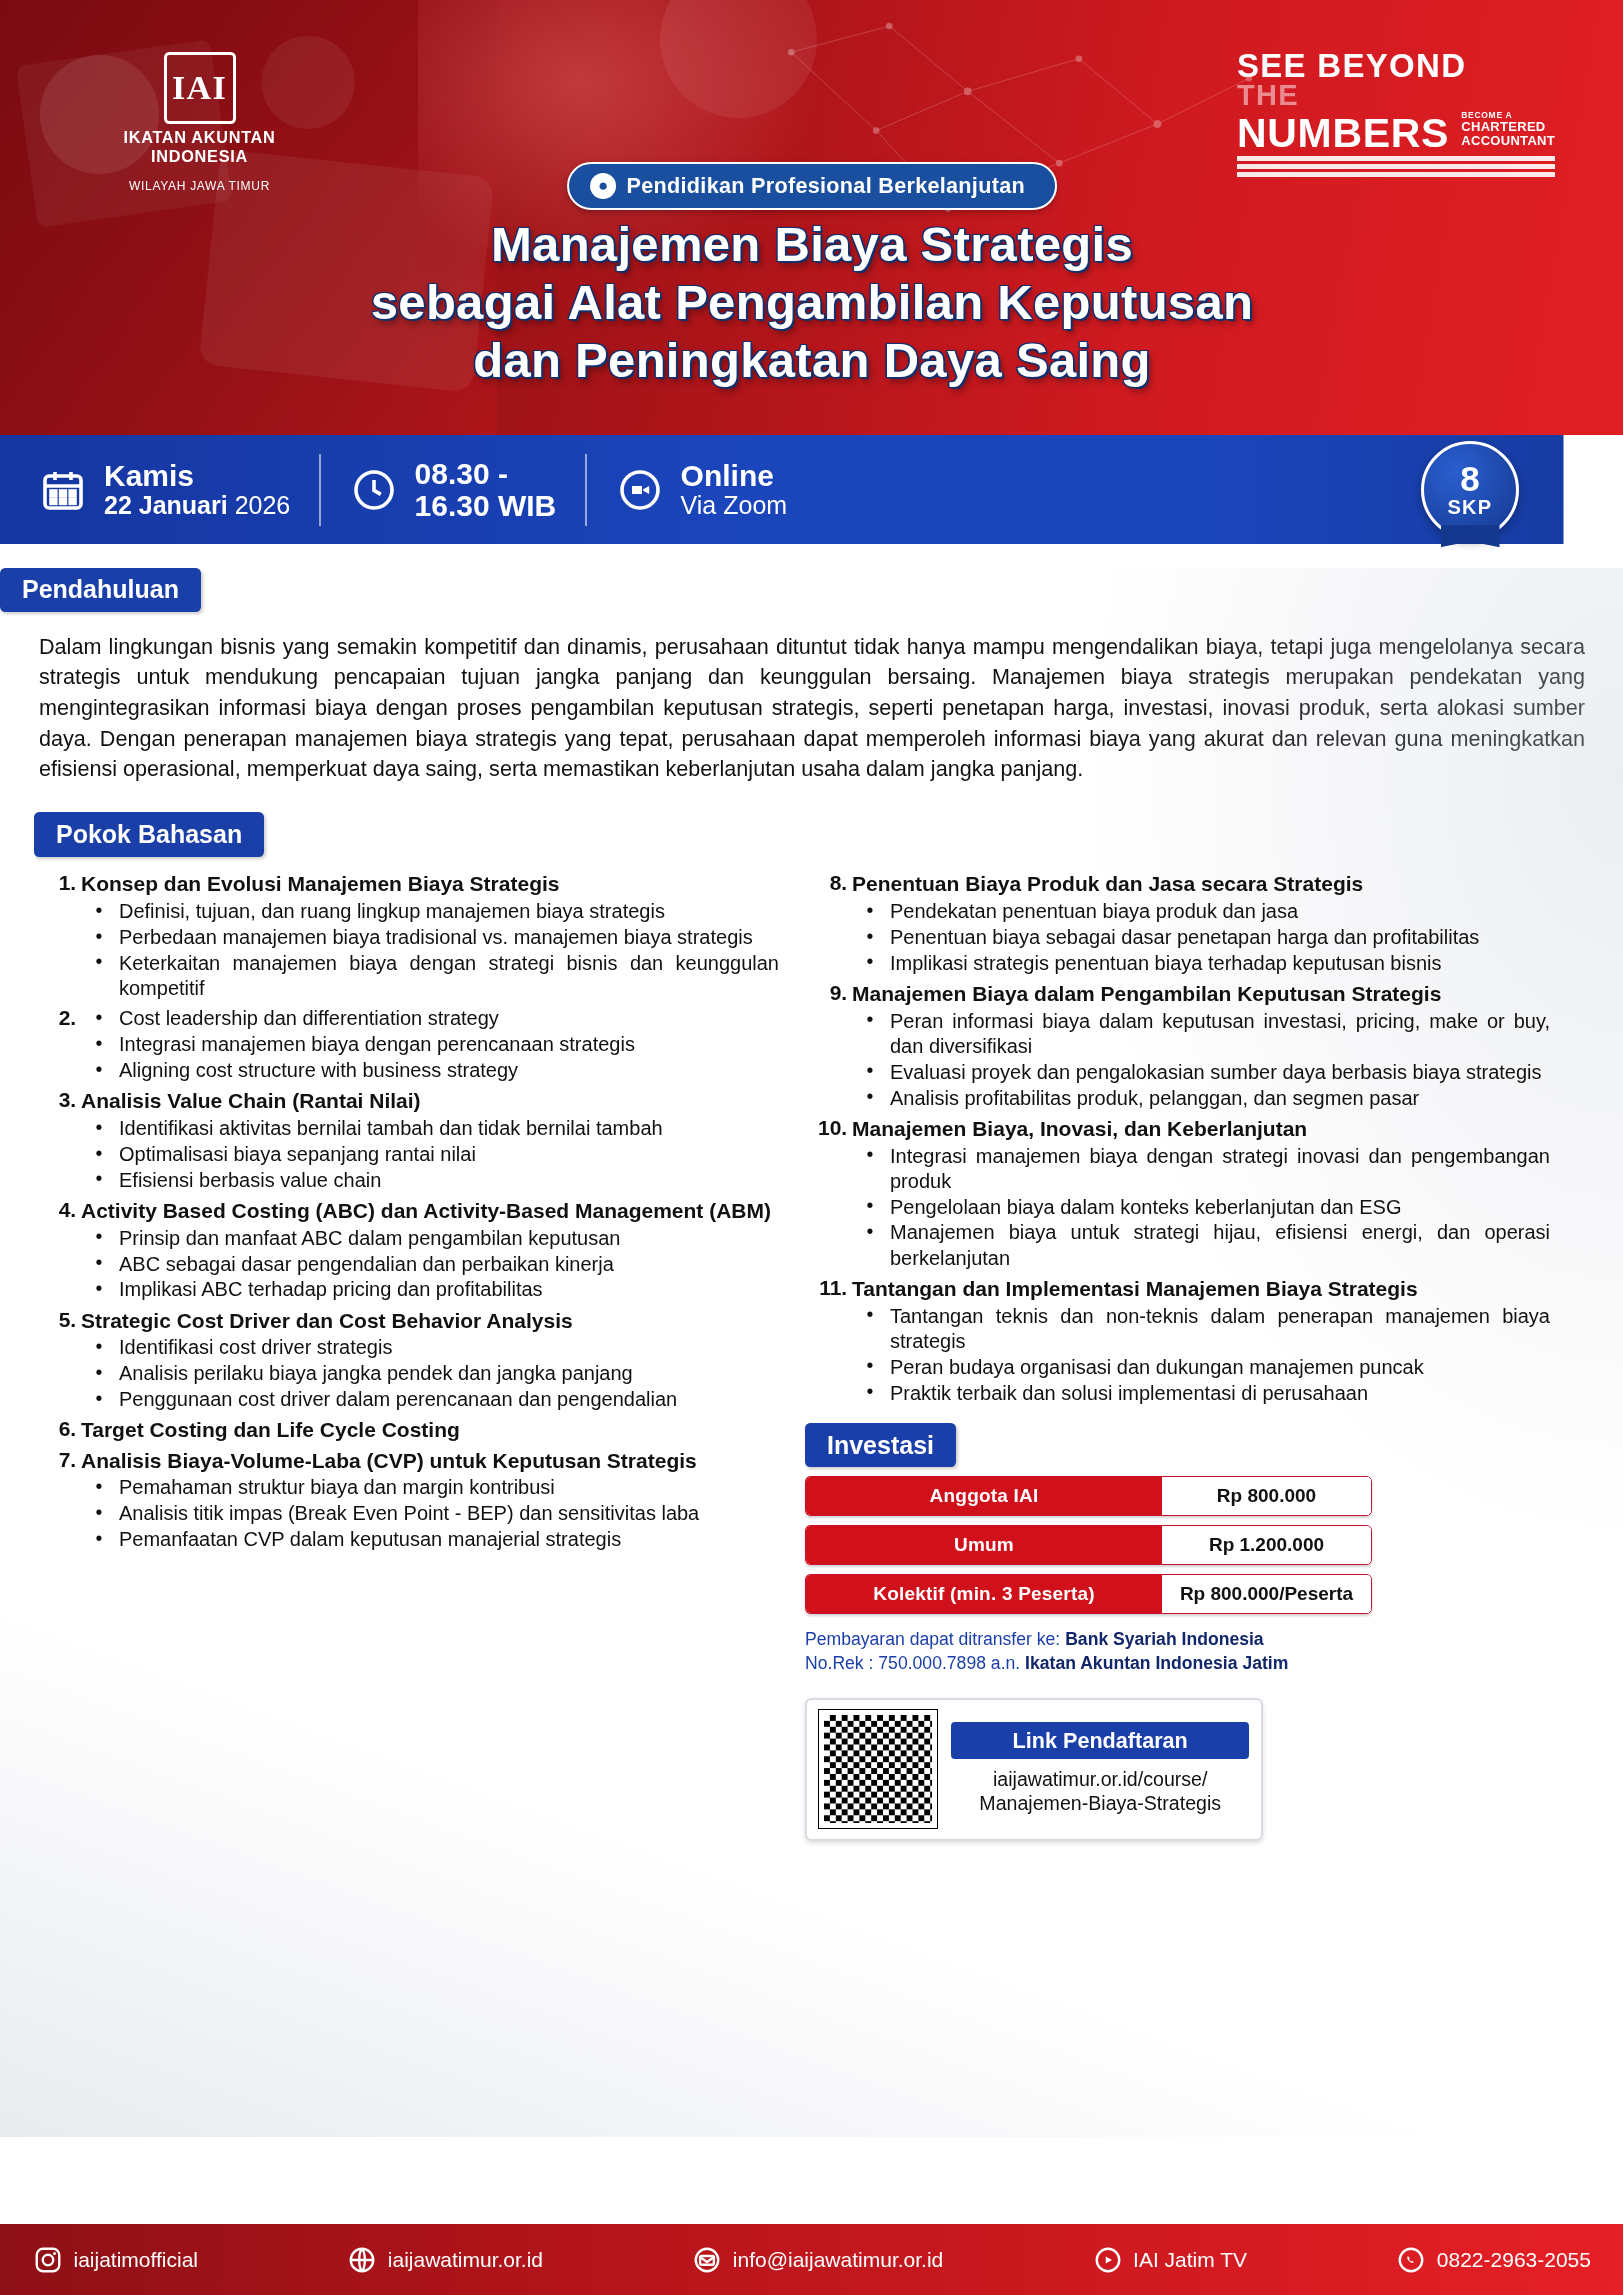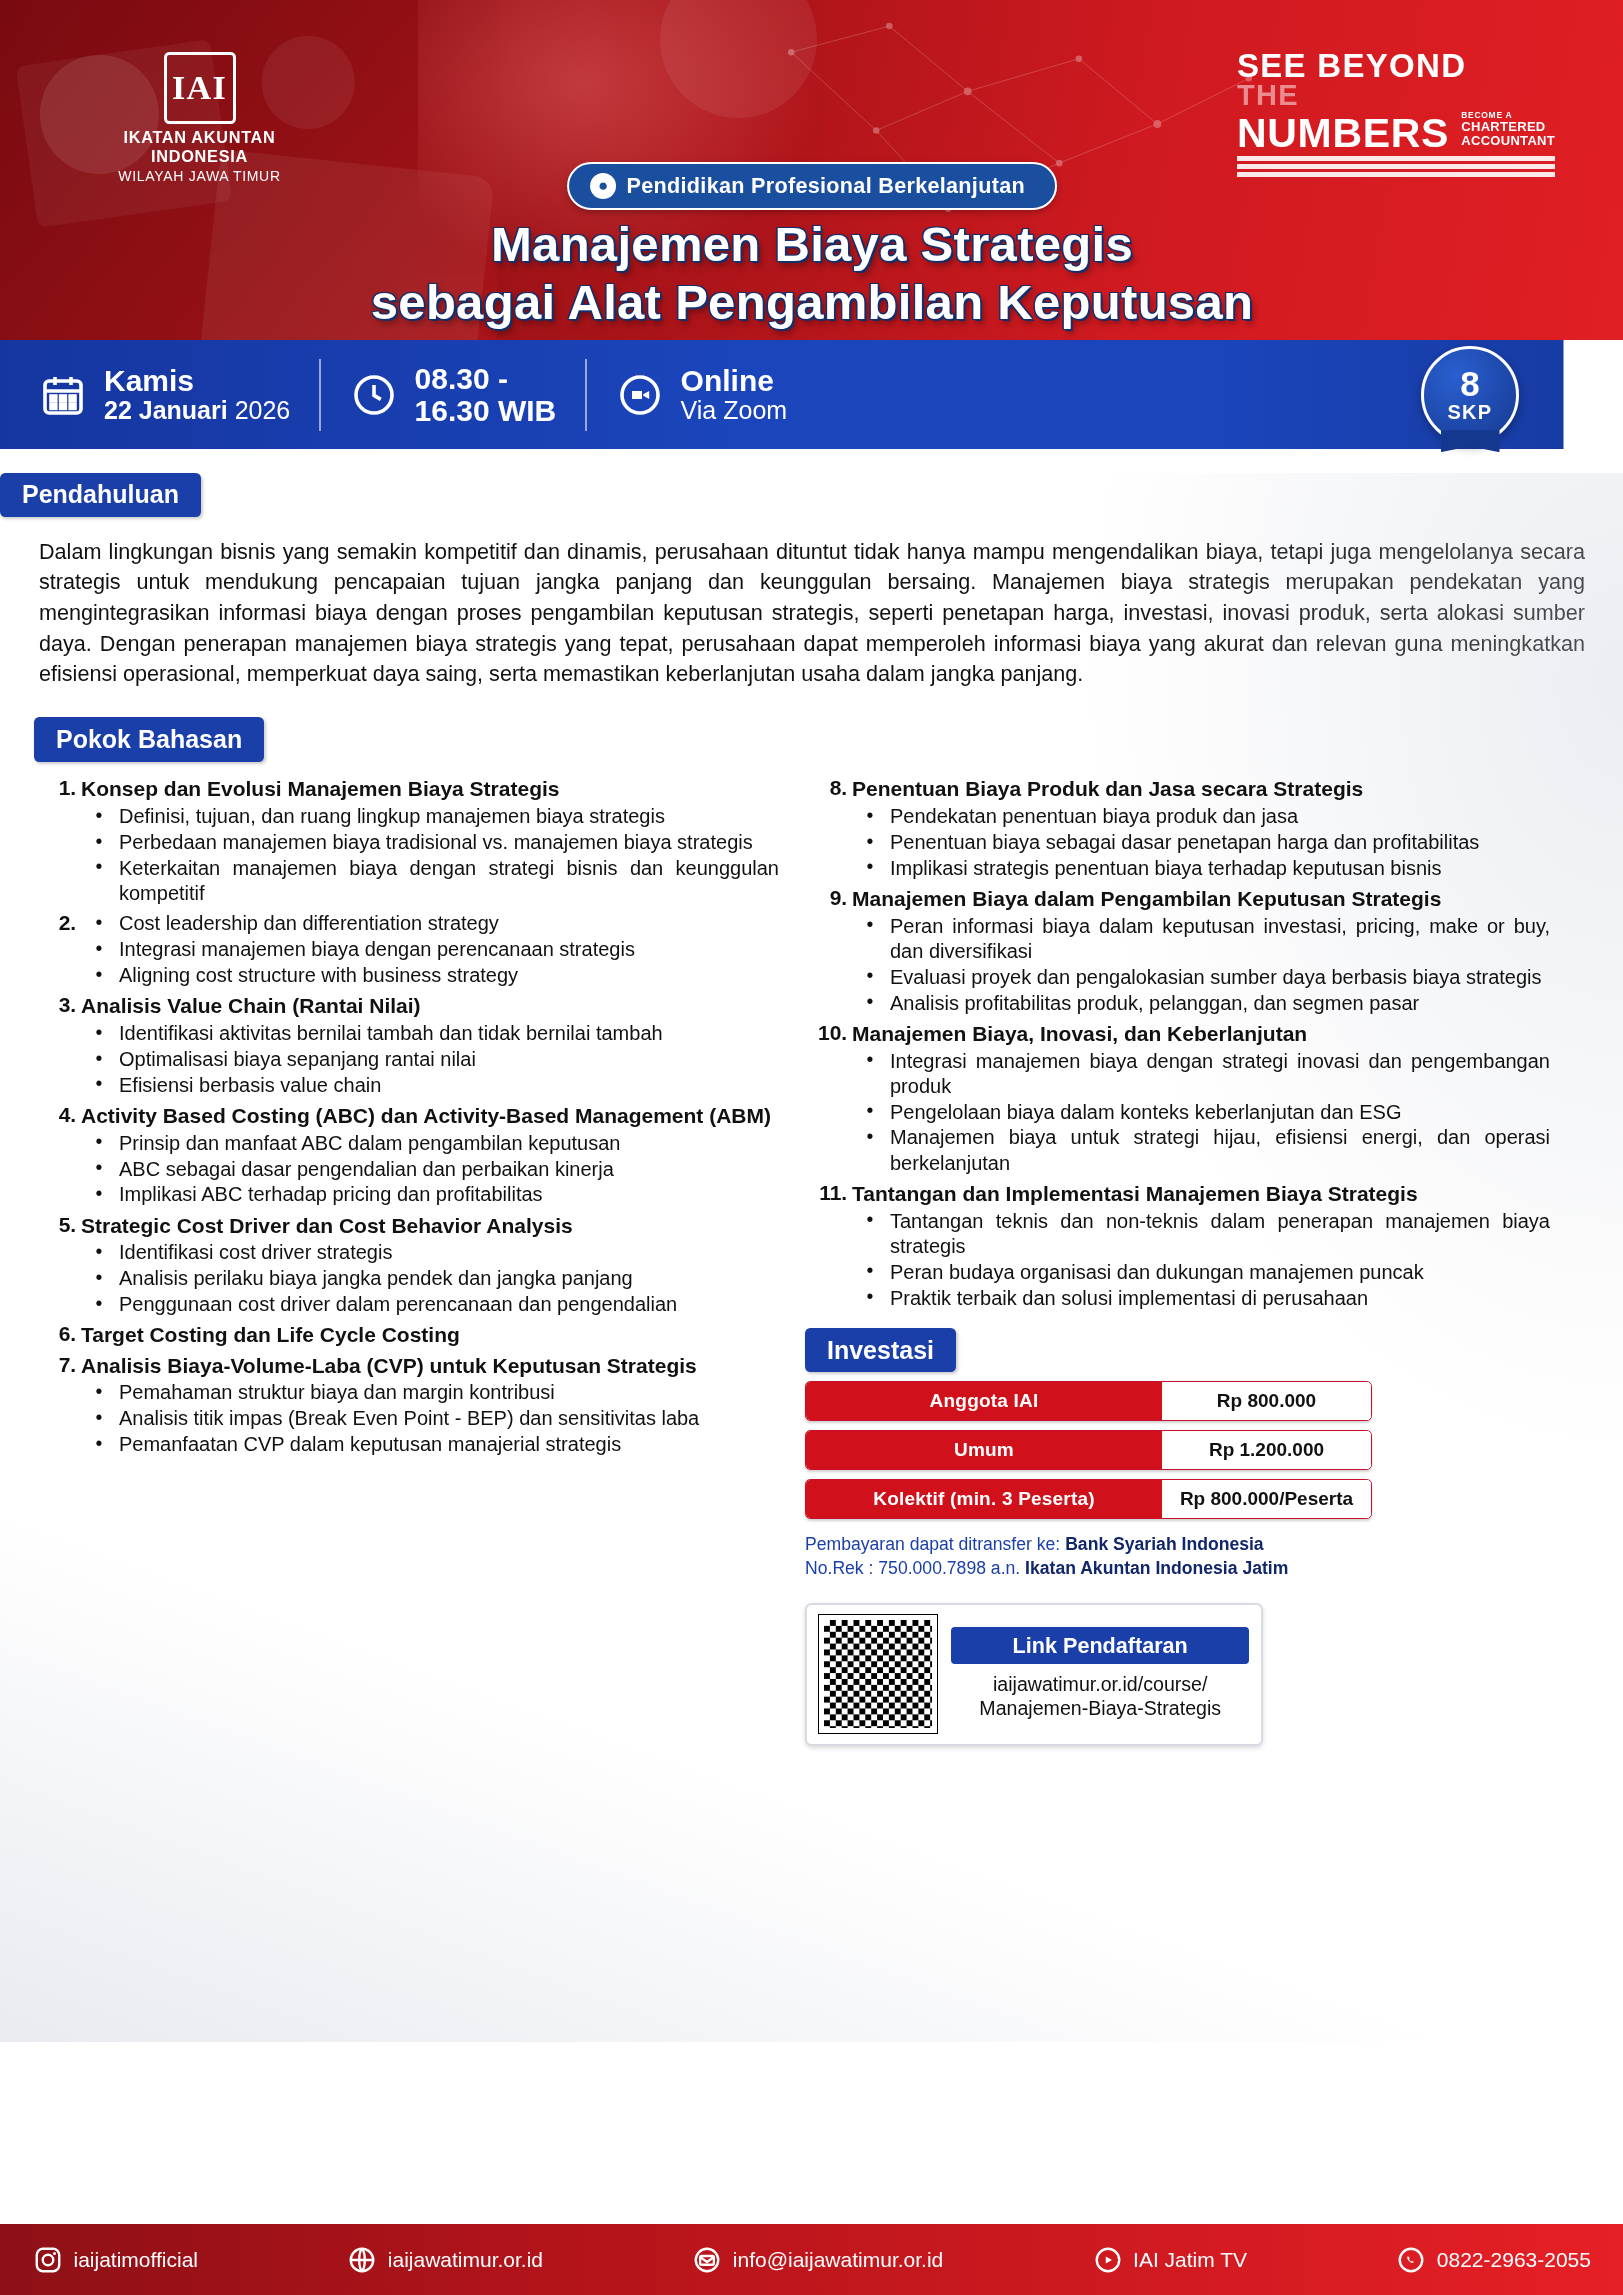--- a/index.html
+++ b/index.html
@@ -10,21 +10,21 @@
     width: 1624px;
     height: 2295px;
     position: relative;
     overflow: hidden;
   }
 
   
   .header {
     position: relative;
     width: 100%;
-    height: 340px;
+    height: 435px;
     background: linear-gradient(100deg, #7d0f15 0%, #991216 28%, #b0151a 48%, #cf1a20 70%, #e01f24 100%);
     overflow: hidden;
   }
   .hdr-photo-left {
     position: absolute; left: 0; top: 0; width: 497px; height: 458px;
     background:
       radial-gradient(circle at 20% 25%, rgba(255,255,255,0.10) 0 59px, transparent 60px),
       radial-gradient(circle at 62% 18%, rgba(255,255,255,0.07) 0 46px, transparent 47px),
       linear-gradient(135deg, rgba(120,10,15,0.85), rgba(190,25,30,0.55));
     opacity: .9;
@@ -51,21 +51,21 @@
 
   .iai-logo {
     position: absolute; left: 85px; top: 52px; width: 229px; text-align: center; color: #fff;
   }
   .iai-mark {
     width: 72px; height: 72px; margin: 0 auto 3.9px; border: 3.3px solid #fff; border-radius: 5.2px;
     display: flex; align-items: center; justify-content: center;
     font-family: "Liberation Serif", serif; font-weight: bold; font-size: 34px; letter-spacing: 1.3px;
   }
   .iai-name { font-size: 16.3px; font-weight: bold; letter-spacing: 0.7px; }
-  .iai-sub { font-size: 14px; letter-spacing: 0.7px; margin-top: 2px; }
+  .iai-sub { font-size: 12px; letter-spacing: 0.7px; margin-top: 13px; }
 
   .see-beyond {
     position: absolute; right: 69px; top: 49px; text-align: left; color: #fff;
   }
   .sb-line1 { font-size: 33px; font-weight: bold; letter-spacing: 1.3px; line-height: 1; }
   .sb-the {
     font-size: 29px; font-weight: bold; color: #e98b8f; line-height: .9; letter-spacing: 1.3px;
   }
   .sb-numbers { font-size: 41px; font-weight: bold; letter-spacing: 0.7px; line-height: .95; display: inline-block; }
   .sb-right { display: inline-block; vertical-align: bottom; margin-left: 9.2px; padding-bottom: 5.2px; }

